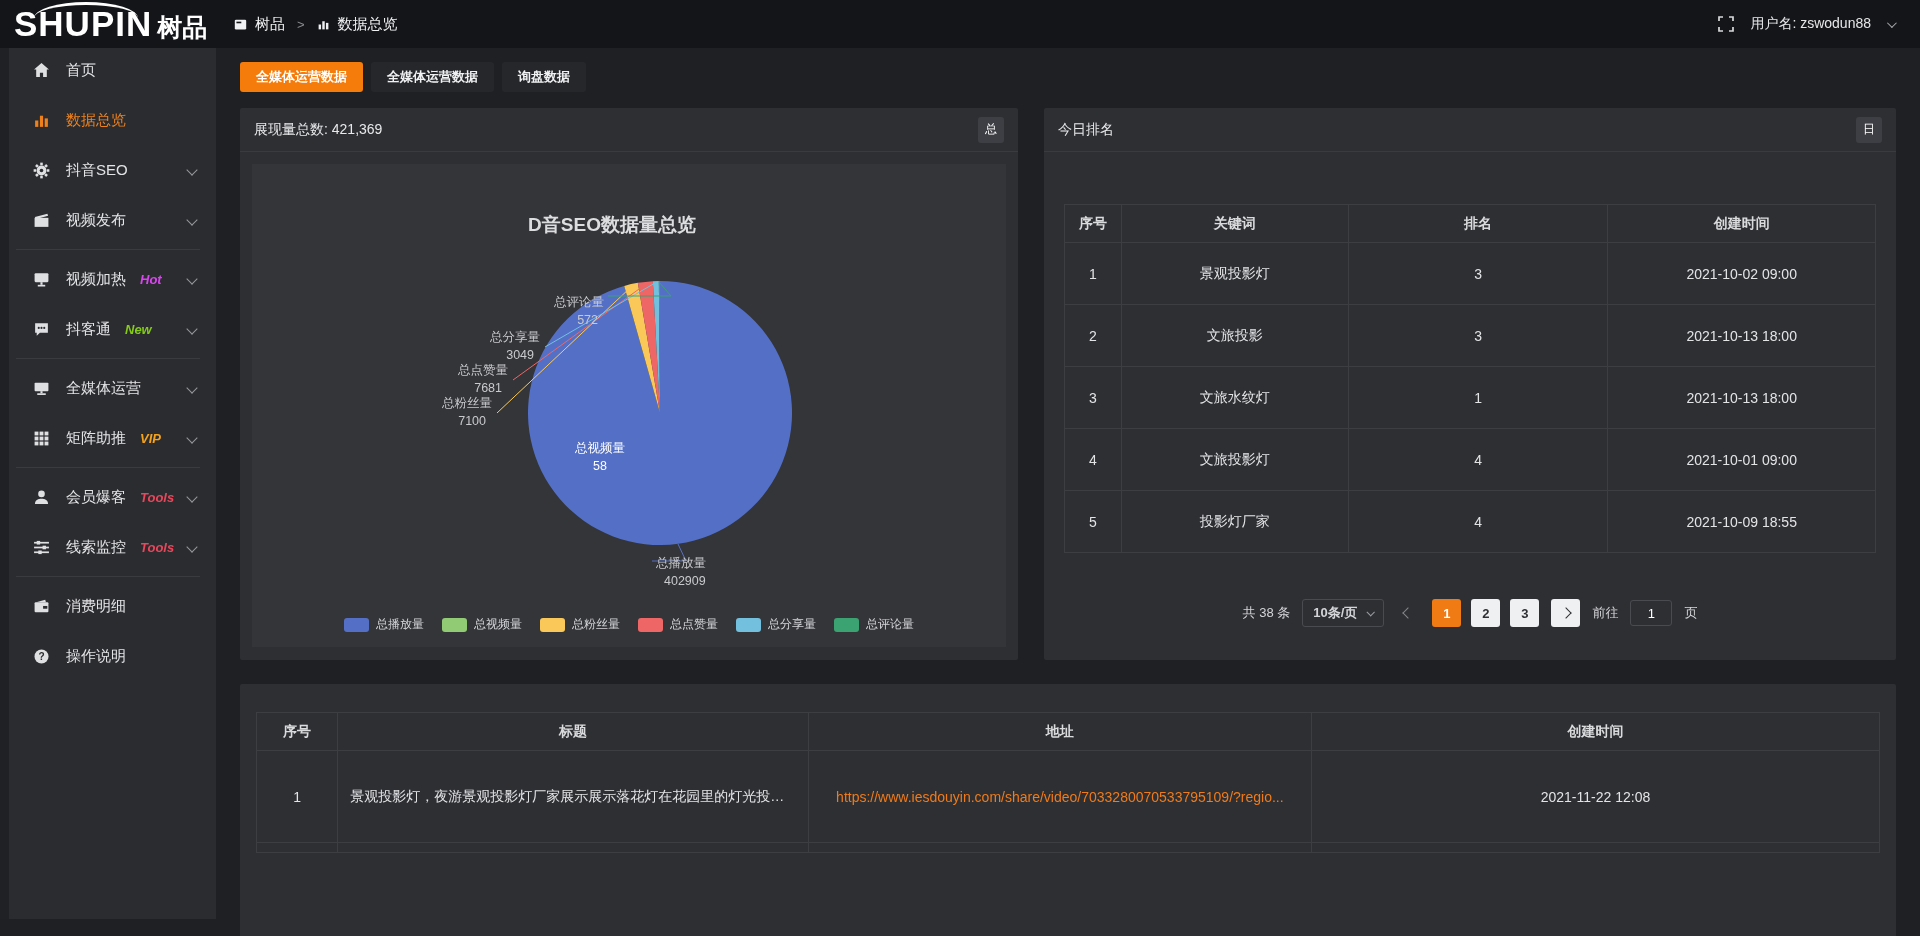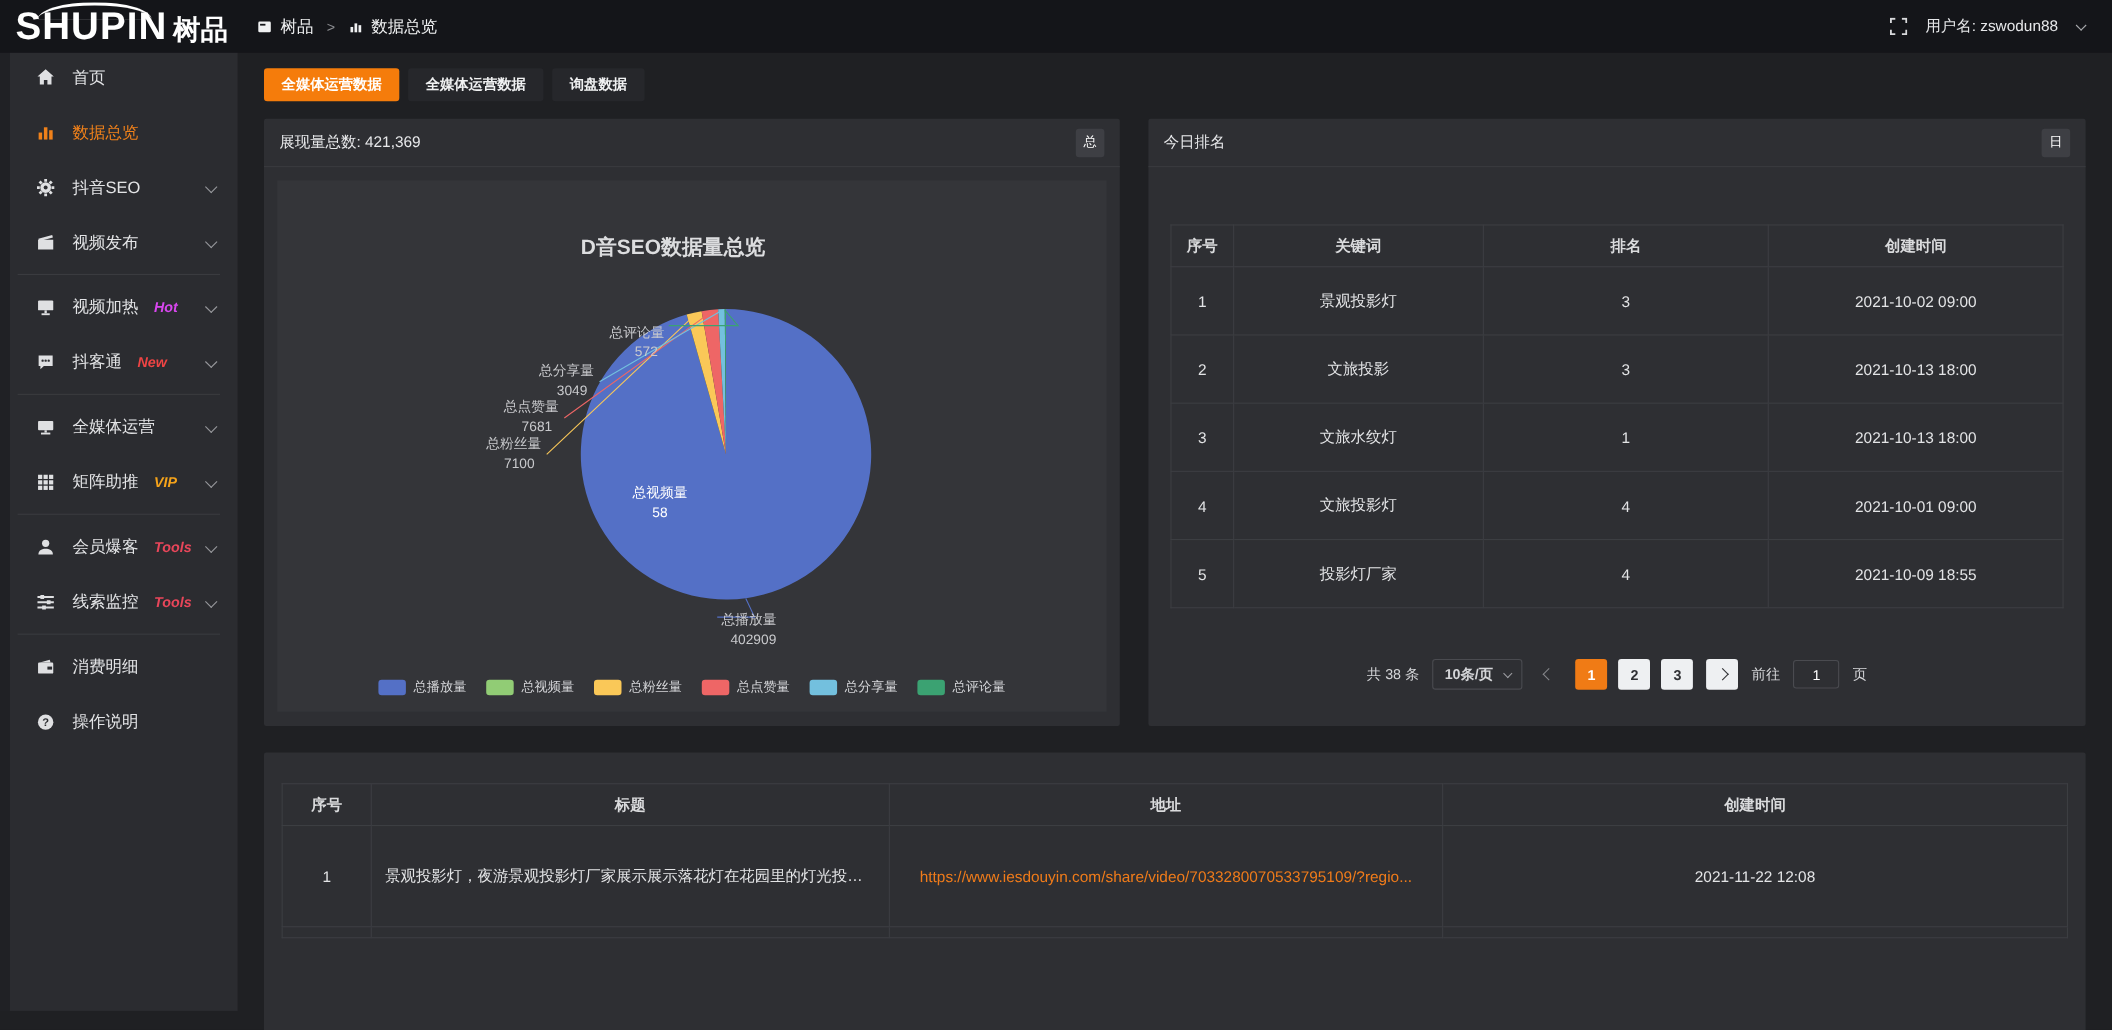--- a/index.html
+++ b/index.html
@@ -207,21 +207,21 @@
           <svg width="17" height="17" viewBox="0 0 16 16">
             <path d="M2 2 H14 V11 H6.5 L3.5 13.8 V11 H2 Z" fill="currentColor"></path>
             <g fill="#2b2c30">
               <circle cx="5.4" cy="6.5" r="1"></circle>
               <circle cx="8" cy="6.5" r="1"></circle>
               <circle cx="10.6" cy="6.5" r="1"></circle>
             </g>
           </svg>
         </span>
         <span class="s-label">抖客通</span>
-        <span class="s-tag" style="color: #ef4444;">New</span>
+        <span class="s-tag" style="color: #84cc16;">New</span>
         <span class="s-chev"></span>
       </div>
       <div class="side-div"></div>
       <div class="side-item">
         <span class="s-icon">
           <svg width="17" height="17" viewBox="0 0 16 16">
             <g fill="currentColor">
               <rect x="1.5" y="2.5" width="13" height="8" rx="0.8"></rect>
               <rect x="7" y="10.5" width="2" height="2"></rect>
               <rect x="4" y="12.5" width="8" height="1.6"></rect>

